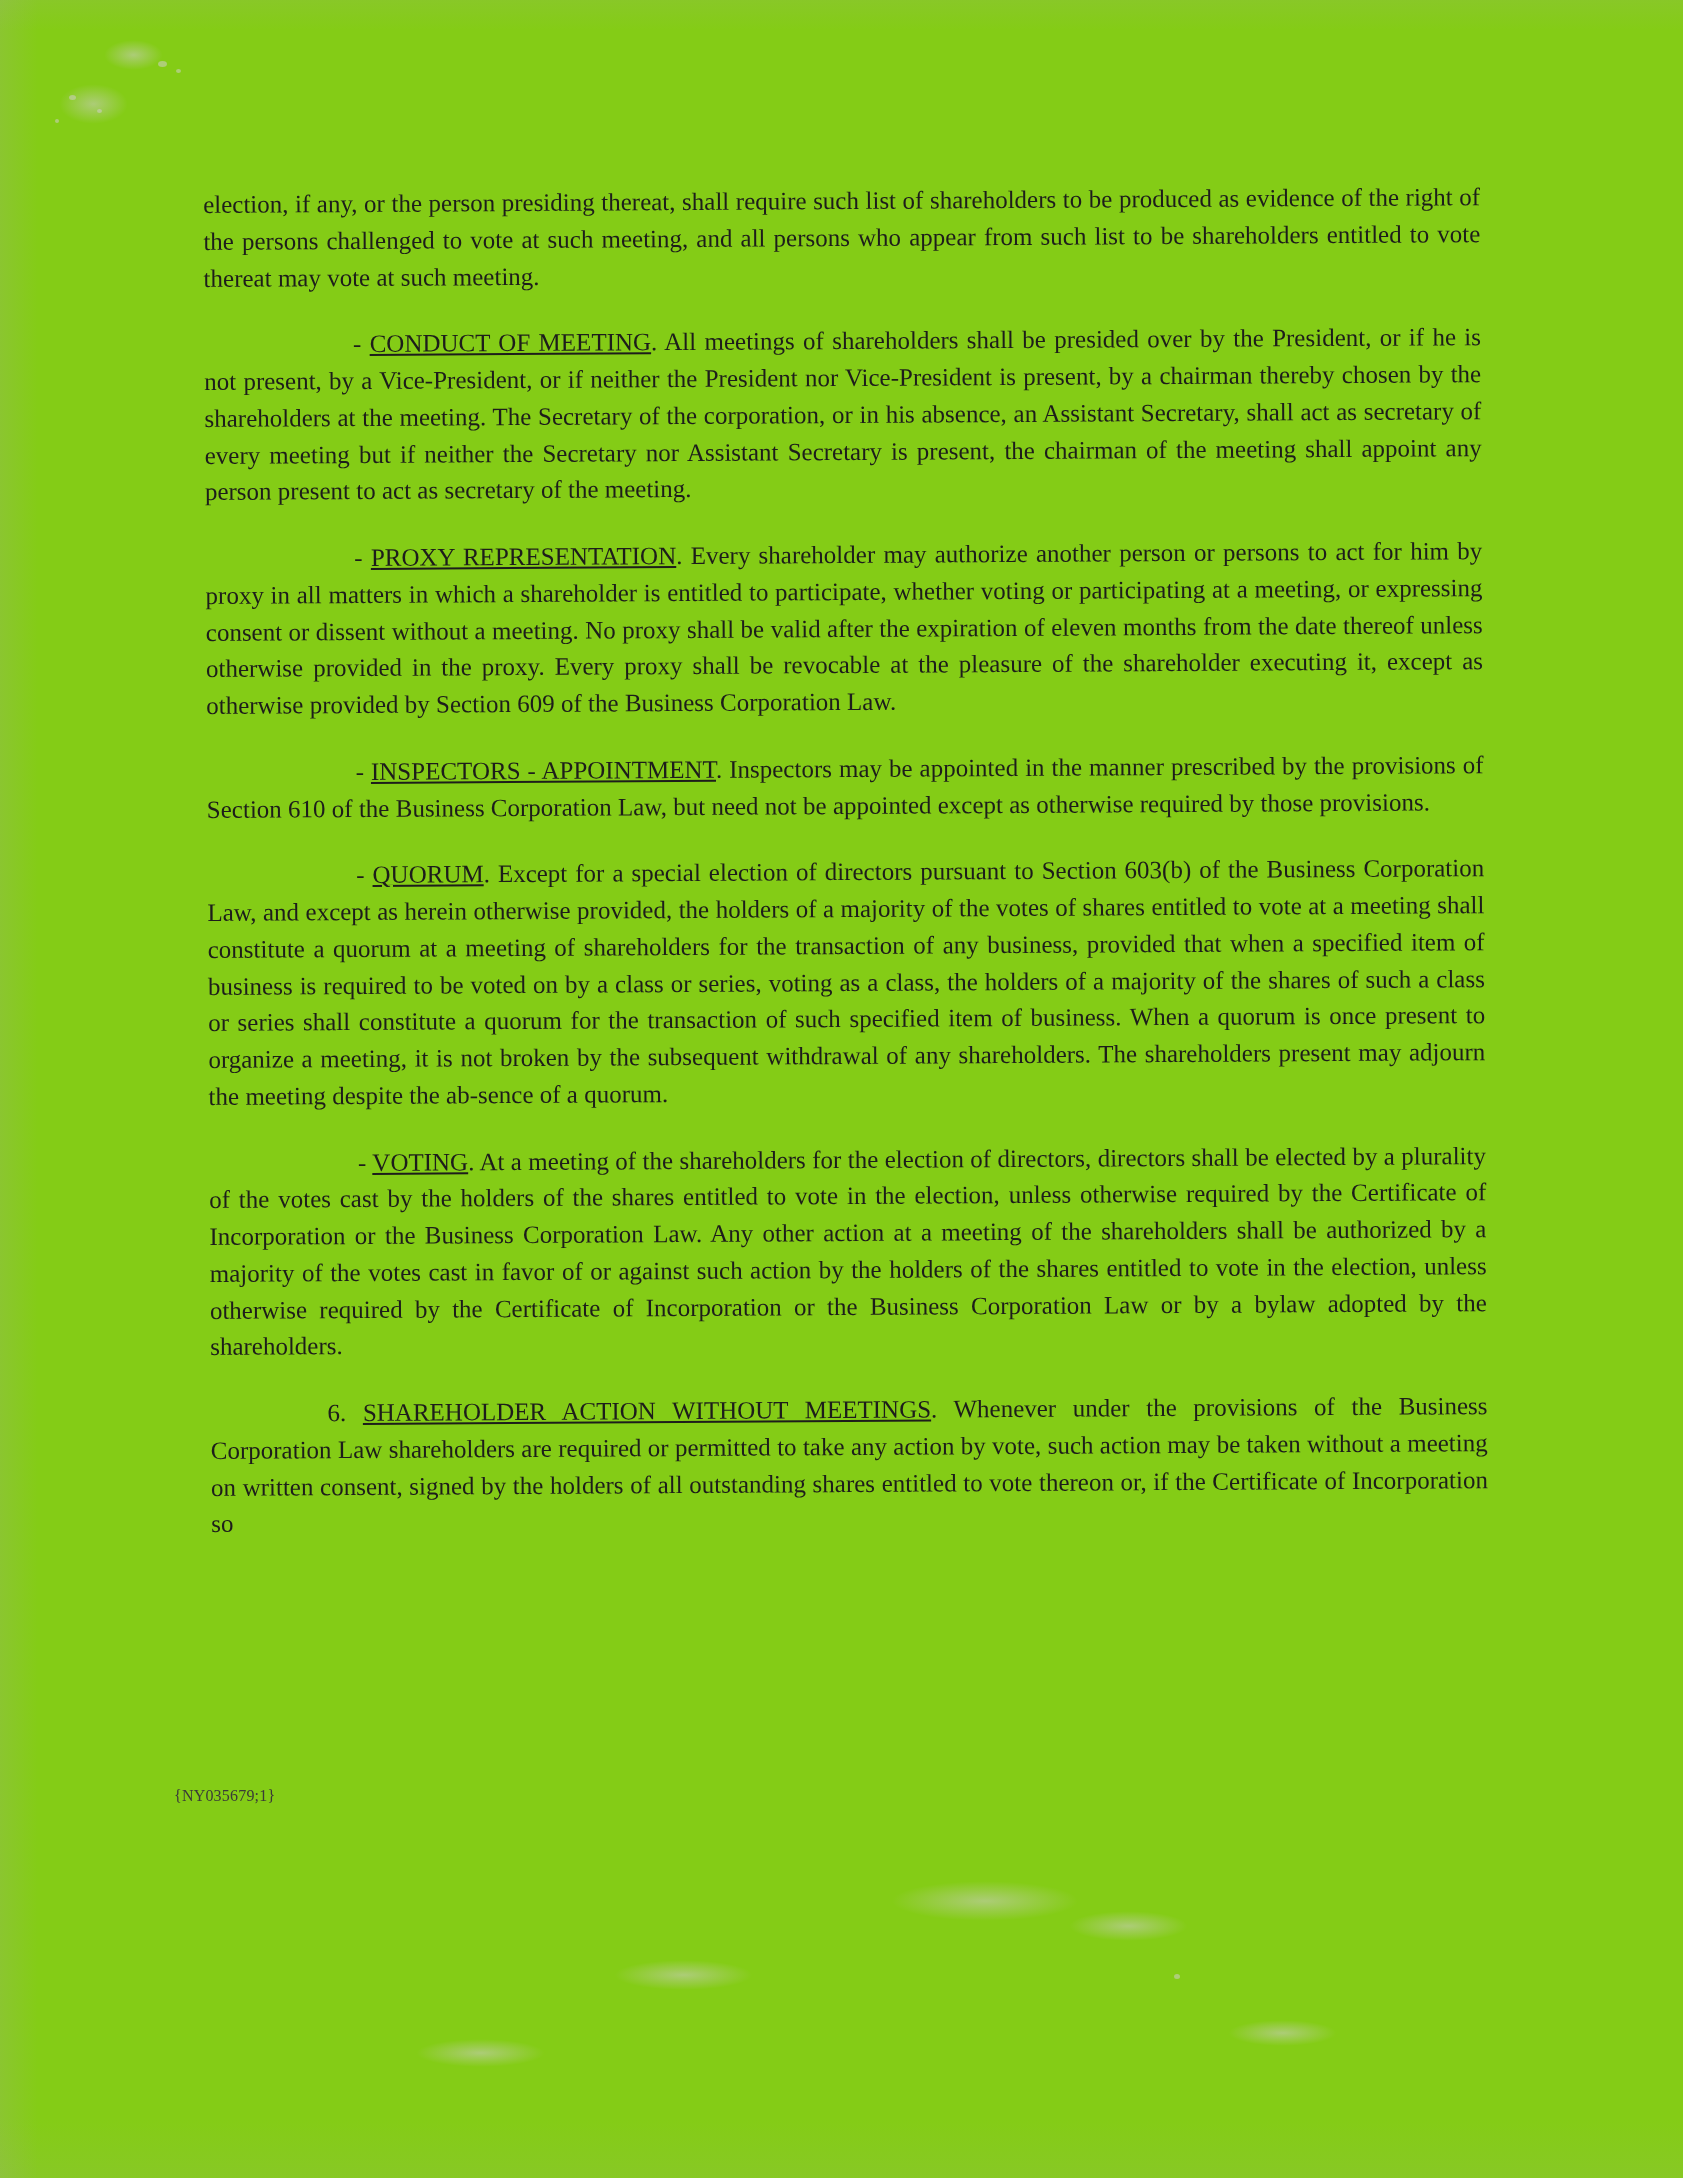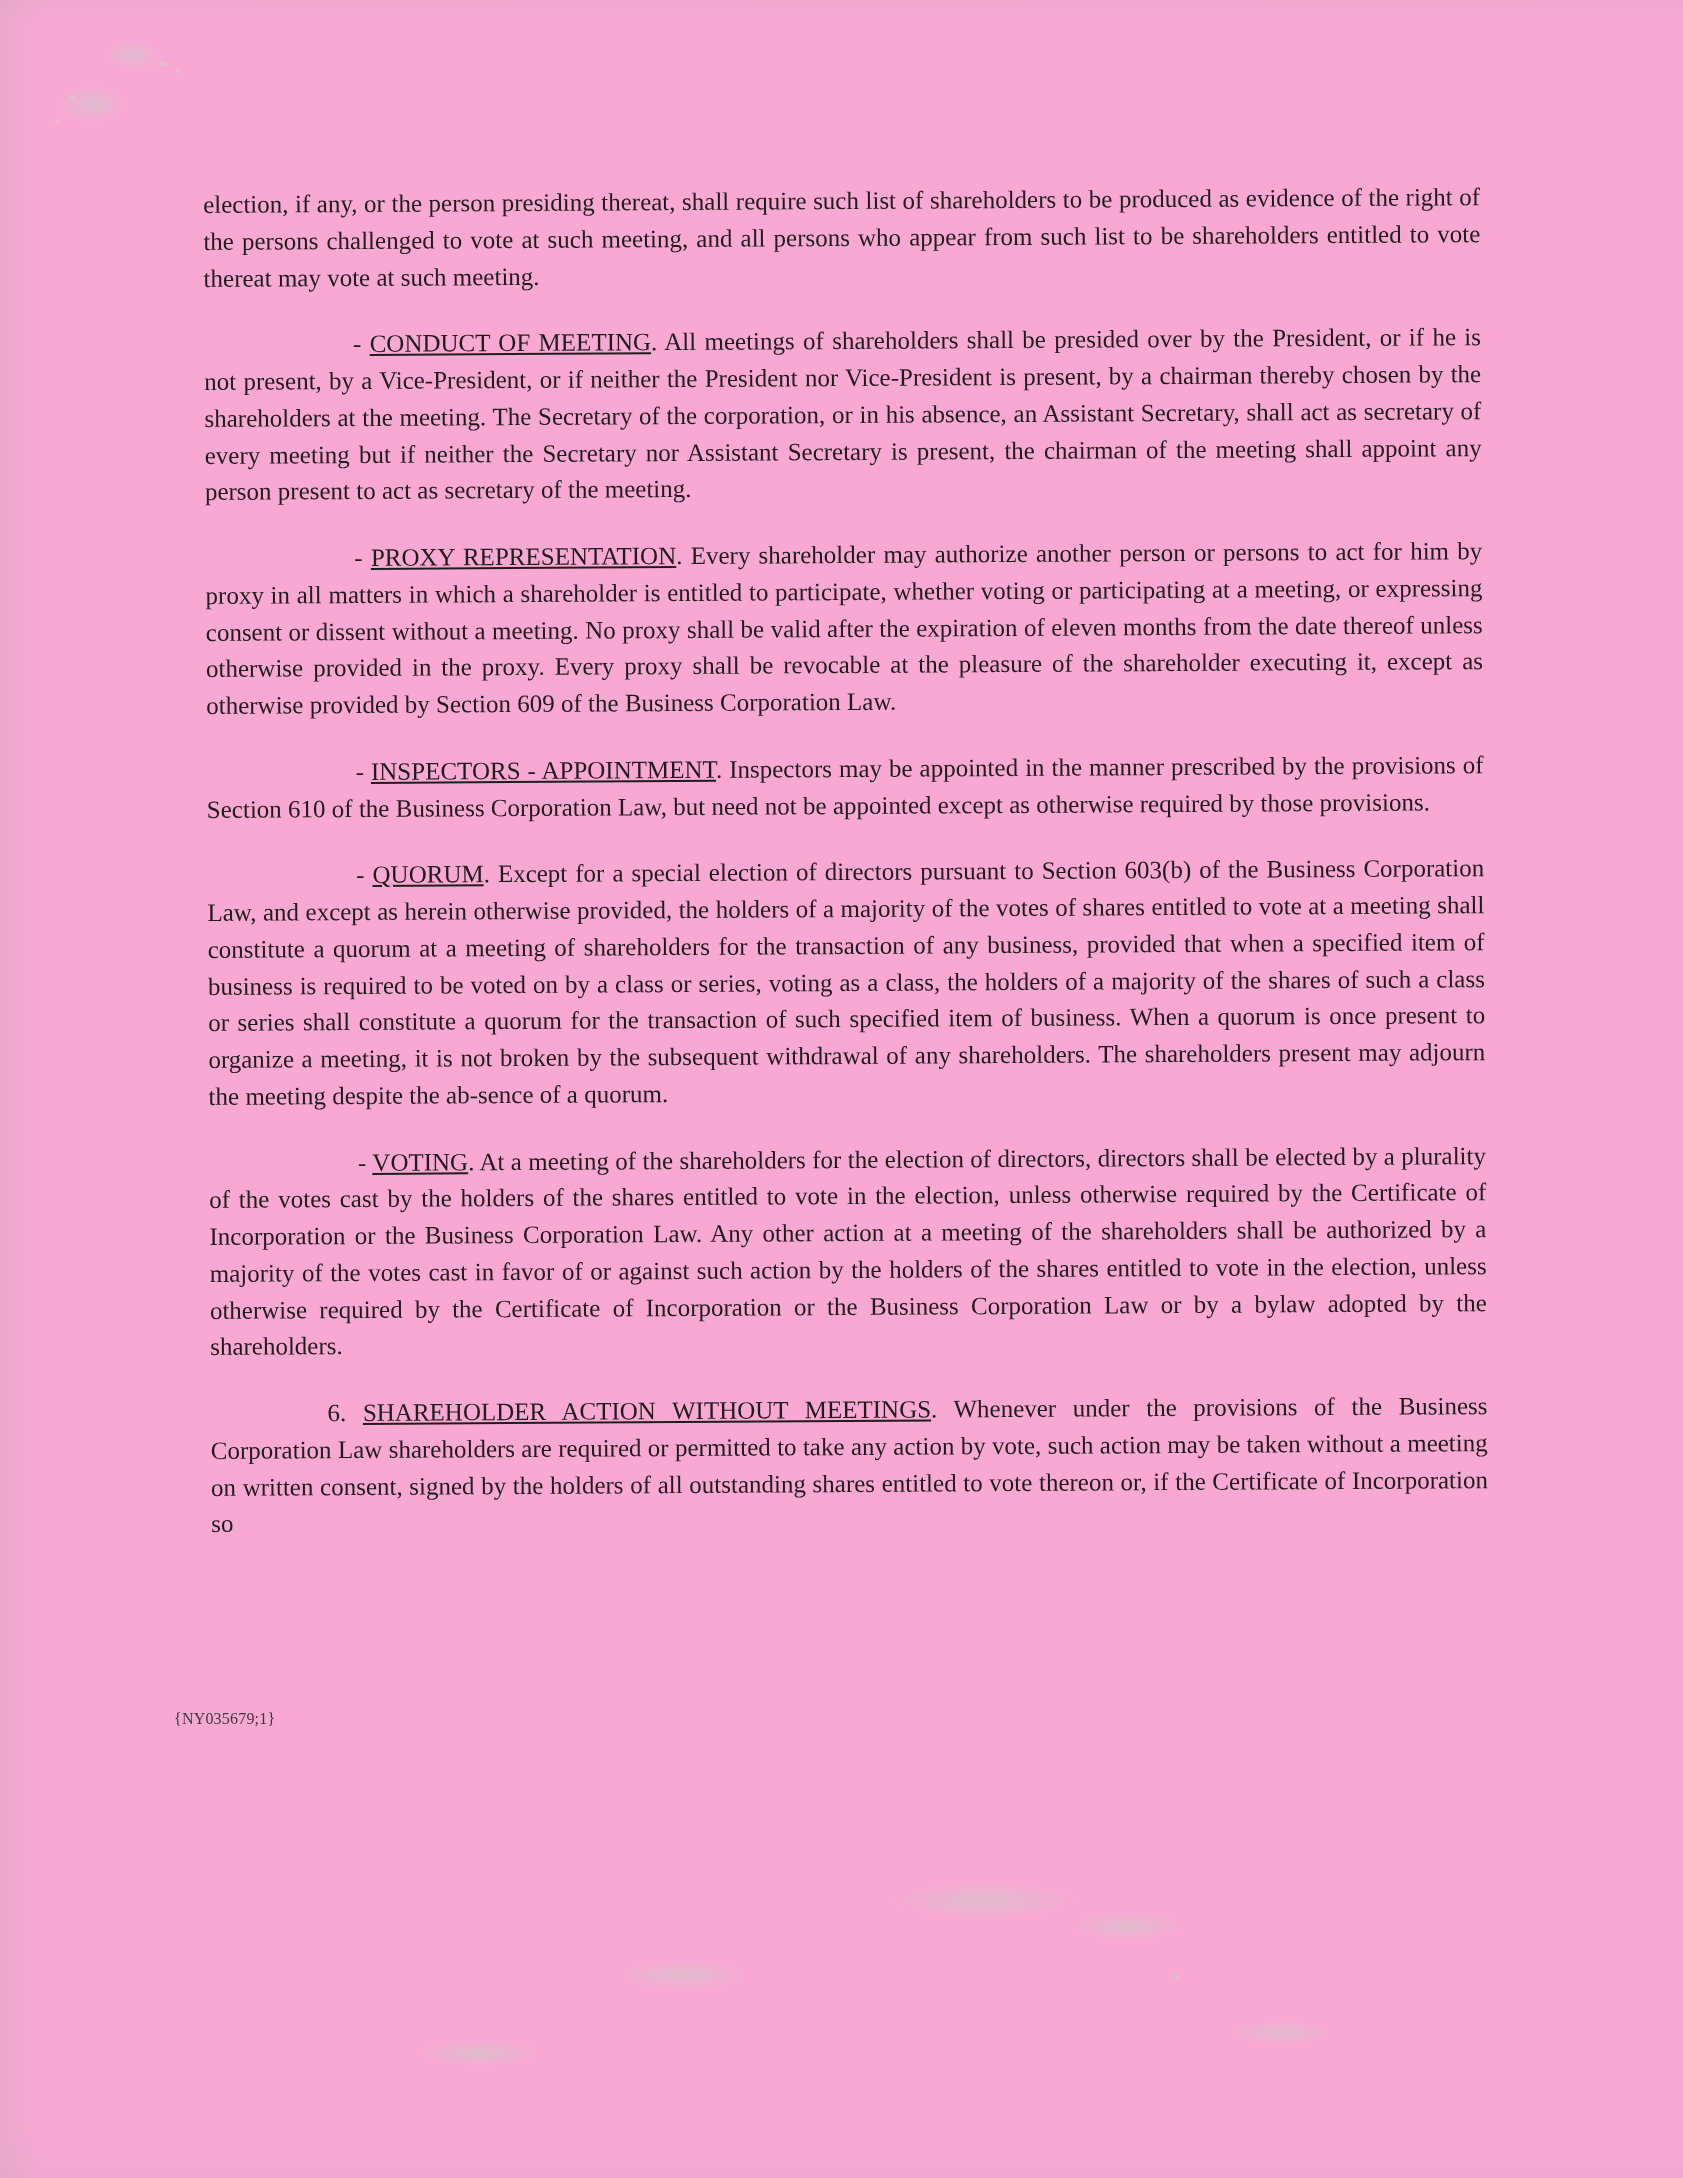--- a/index.html
+++ b/index.html
@@ -10,21 +10,21 @@
   body {
     width: 1683px;
     height: 2178px;
     overflow: hidden;
     font-family: "Liberation Serif", serif;
   }
   .page {
     position: relative;
     width: 1683px;
     height: 2178px;
-    background: #f9a8d4;
+    background: #84cc16;
     overflow: hidden;
   }
   
   .speck {
     position: absolute;
     background: #cfcfc9;
     border-radius: 50%;
     opacity: 0.55;
   }
   .smudge {
@@ -55,21 +55,21 @@
     display: inline-block;
     width: 117px;
   }
   .heading {
     text-decoration: underline;
     text-underline-offset: 2px;
   }
   .footer-code {
     position: absolute;
     left: 174px;
-    top: 1710px;
+    top: 1787px;
     font-family: "Liberation Serif", serif;
     font-size: 16px;
     color: #3a3a38;
     letter-spacing: 0.2px;
   }
   
   .skew {
     transform: rotate(-0.35deg);
     transform-origin: 50% 0%;
   }

